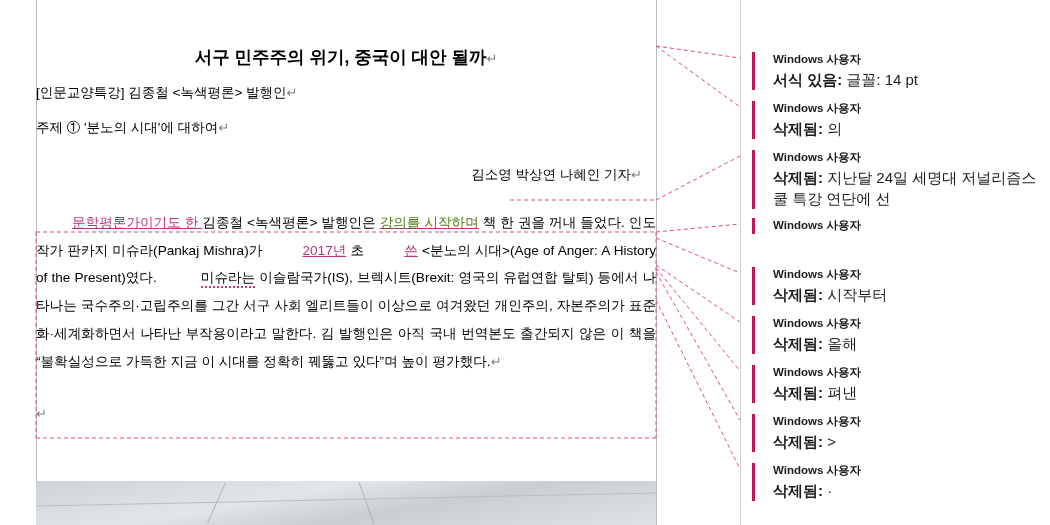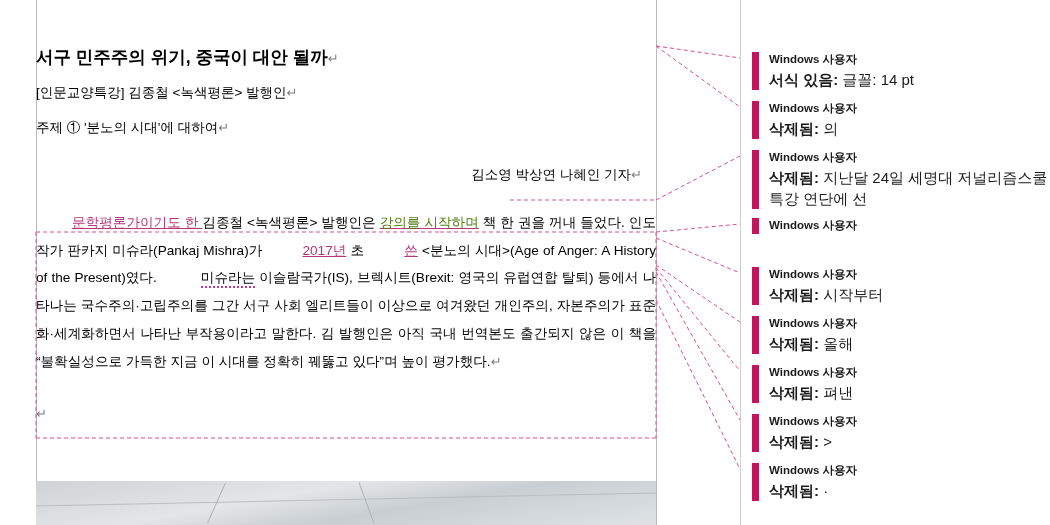--- a/index.html
+++ b/index.html
@@ -42,20 +42,21 @@
     top: 0;
     width: 620px;
   }
 
   .doc-title {
     font-size: 17.5px;
     font-weight: bold;
     letter-spacing: 0px;
     margin: 47px 0 0 0;
     line-height: 1.2;
+    text-align: center;
   }
   .pilcrow {
     color: #7d7d7d;
     font-weight: normal;
     font-size: 13px;
   }
 
   .doc-line {
     font-size: 13.5px;
     margin-top: 16px;
@@ -133,22 +134,22 @@
     top: 0;
     width: 0;
     height: 525px;
     border-left: 1px solid #cfcfcf;
   }
 
   .balloon {
     position: absolute;
     left: 12px;
     width: 296px;
-    padding-left: 10px;
-    border-left: 7px solid #be185d;
+    padding-left: 18px;
+    border-left: 3px solid #be185d;
     box-sizing: border-box;
   }
   .balloon .author {
     font-size: 11.5px;
     font-weight: bold;
     color: #1b1b1b;
     line-height: 1.35;
   }
   .balloon .body {
     font-size: 15px;

